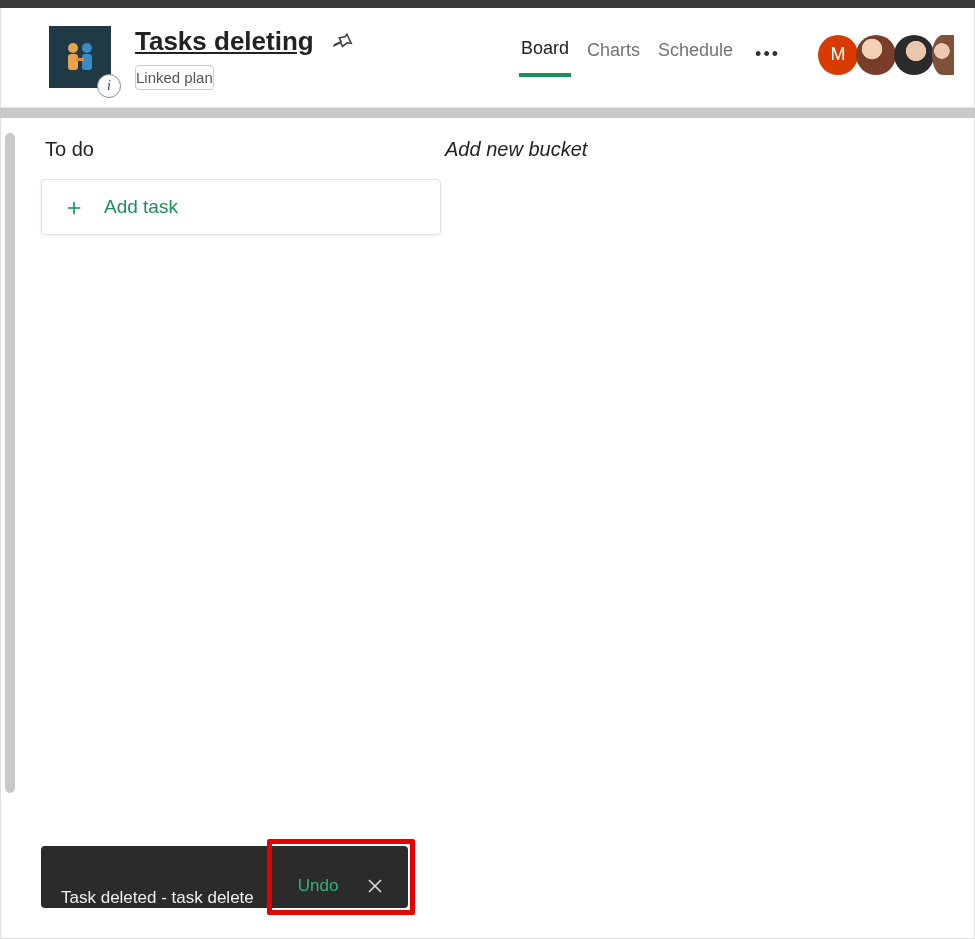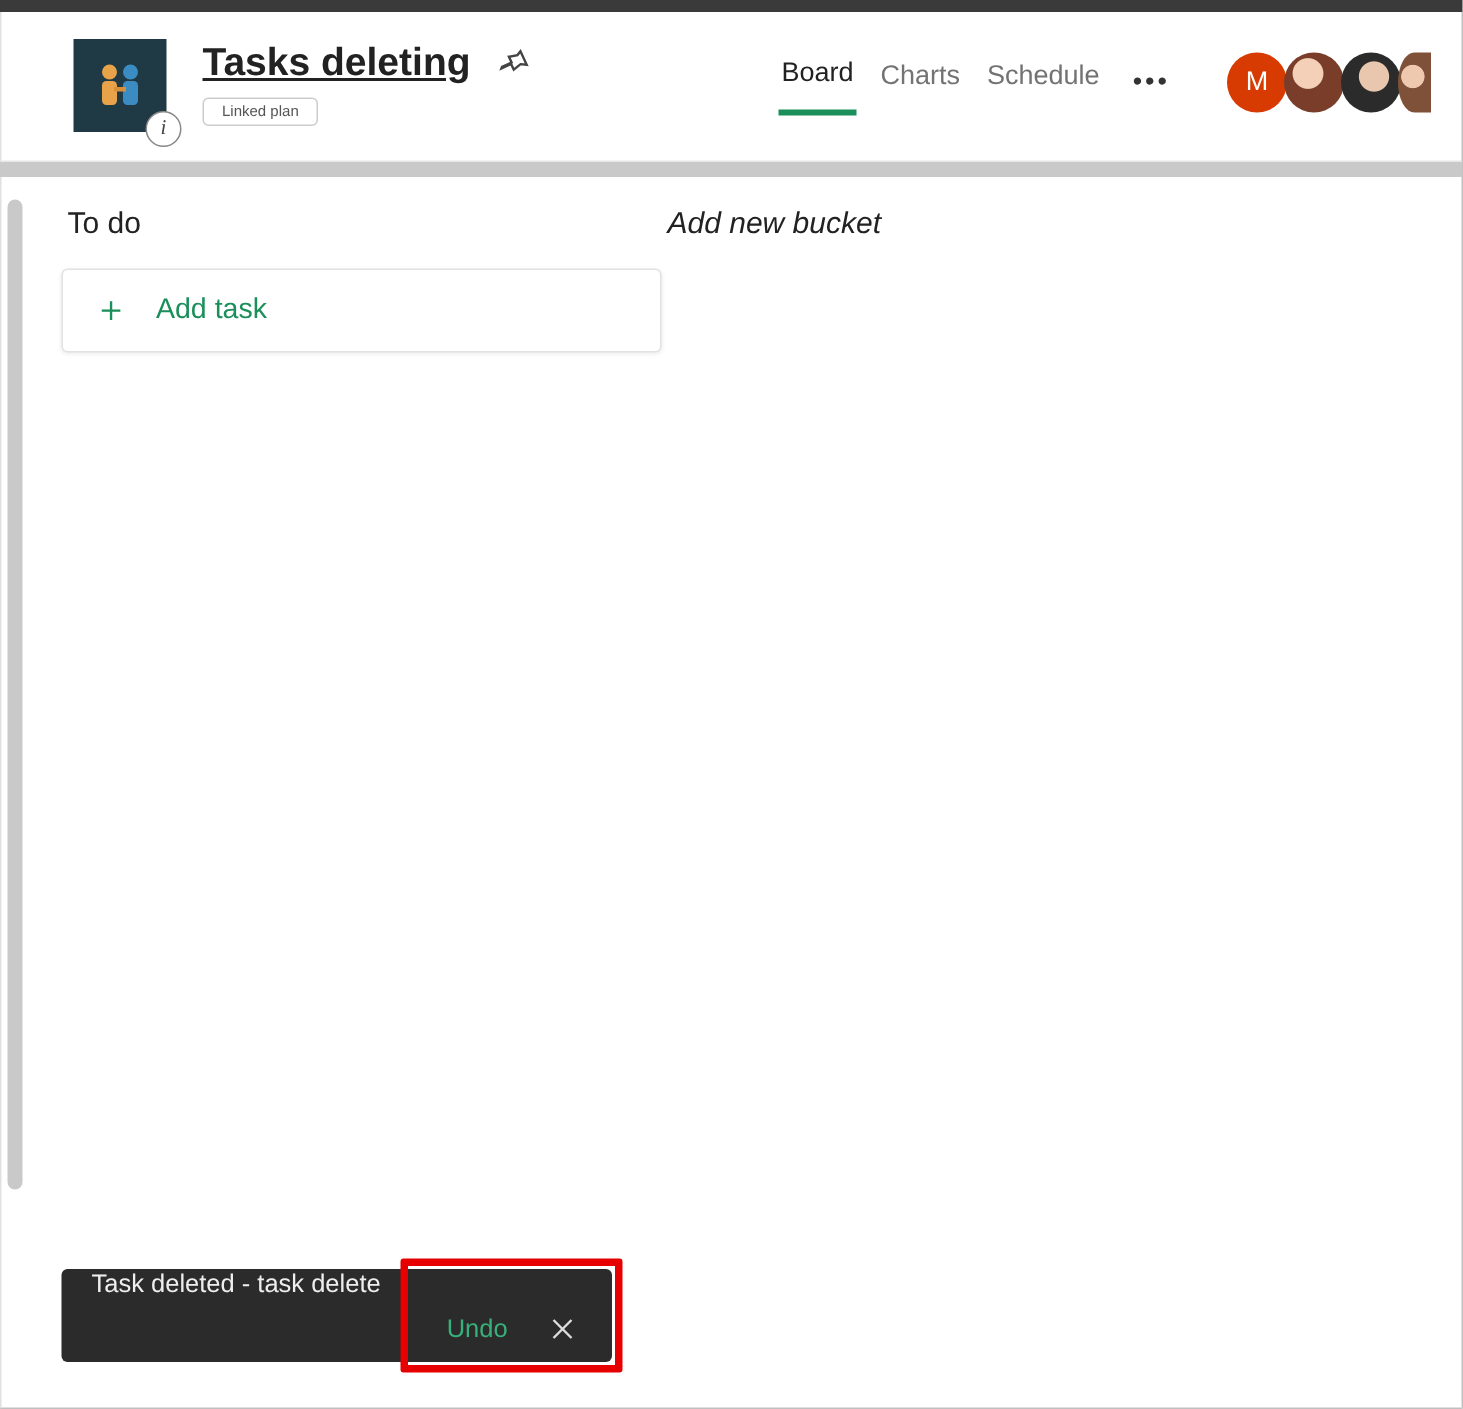--- a/index.html
+++ b/index.html
@@ -10,21 +10,21 @@
 
   
   .header { display:flex; align-items:flex-start; padding:18px 20px 0 48px; border-bottom:1px solid #e6e6e6; height:100px; position:relative; }
   .plan-icon-wrap { position:relative; }
   .plan-icon { width:62px; height:62px; background:#1f3a44; display:flex; align-items:center; justify-content:center; }
   .info-badge { position:absolute; bottom:-10px; right:-10px; width:24px; height:24px; border-radius:50%; border:1px solid #888; background:#fff; display:flex; align-items:center; justify-content:center; font-family: serif; font-style: italic; font-size:14px; color:#444; }
   .title-block { margin-left:24px; }
   .title-row { display:flex; align-items:center; gap:14px; }
   .plan-title { font-size:26px; font-weight:600; color:#222;text-decoration:underline; }
   .pin-btn { background:none; border:none; cursor:pointer; padding:2px; color:#444; }
-  .linked-plan { display:inline-block; margin-top:8px; padding:3px 12px; border:1px solid #ccc; border-radius:4px; font-size:10px; color:#555; cursor:default;text-align:right; }
+  .linked-plan { display:inline-block; margin-top:8px; padding:3px 0; border:1px solid #ccc; border-radius:4px; font-size:15px; color:#555; cursor:default;text-align:right; }
 
   .tabs { display:flex; align-items:center; gap:14px; margin-left:auto; padding-top:6px; }
   .tab { font-size:18px; color:#737373; padding:6px 2px 14px 2px; cursor:pointer; }
   .tab.active { border-bottom:4px solid #1b8f5a; font-weight:400; color:#222; }
   .more-btn { background:none; border:none; cursor:pointer; font-size:18px; letter-spacing:2px; color:#333; padding:0 6px; }
 
   .avatars { display:flex; align-items:center; margin-left:18px; }
   .avatar { width:40px; height:40px; border-radius:50%; display:flex; align-items:center; justify-content:center; margin-left:-2px; overflow:hidden; }
   .avatar.letter { background:#d83b01; color:#fff; font-size:18px; font-weight:500; margin-left:0;}
   .avatar.photo1 { background: radial-gradient(circle at 40% 35%, #f4d0b8 0 28%, #7a3d2a 30% 100%); }
@@ -41,21 +41,21 @@
   .bucket { width:400px; }
   .bucket-title { font-size:20px; font-weight:400; color:#222; margin:0 0 18px 4px; }
   .add-task { display:flex; align-items:center; gap:18px; width:100%; height:56px; border:1px solid #e2e2e2; border-radius:4px; background:#fff; box-shadow:0 1px 3px rgba(0,0,0,0.08); padding:0 20px; cursor:pointer; font-size:19px; color:#1b8f5a; }
   .add-task .plus { color:#1b8f5a; font-size:24px; font-weight:300; line-height:0; }
 
   .new-bucket { width:300px; }
   .new-bucket-label { font-size:20px; color:#222; margin:0 0 0 4px; cursor:pointer;font-style:italic; }
 
   
   .toast-wrap { position:absolute; left:40px; bottom:30px; }
-  .toast { display:flex; align-items:flex-start; background:#2b2b2b; color:#eee; border-radius:4px; height:62px; }
+  .toast { display:flex; align-items:flex-end; background:#2b2b2b; color:#eee; border-radius:4px; height:62px; }
   .toast-msg { padding:0 20px; font-size:17px; }
   .toast-actions { display:flex; align-items:center; height:100%; padding:17px 20px 0 18px; gap:18px; position:relative; }
   .toast-actions .hl { position:absolute; inset:-7px -7px -7px -7px; border:5px solid #e60000; border-radius:2px; pointer-events:none; }
   .undo-btn { background:none; border:none; color:#37b07a; font-size:17px; cursor:pointer; padding:4px 6px; }
   .close-btn { background:none; border:none; color:#ddd; cursor:pointer; padding:4px; }
 
   svg { display:block; }
 </style>
 </head>
 <body>

